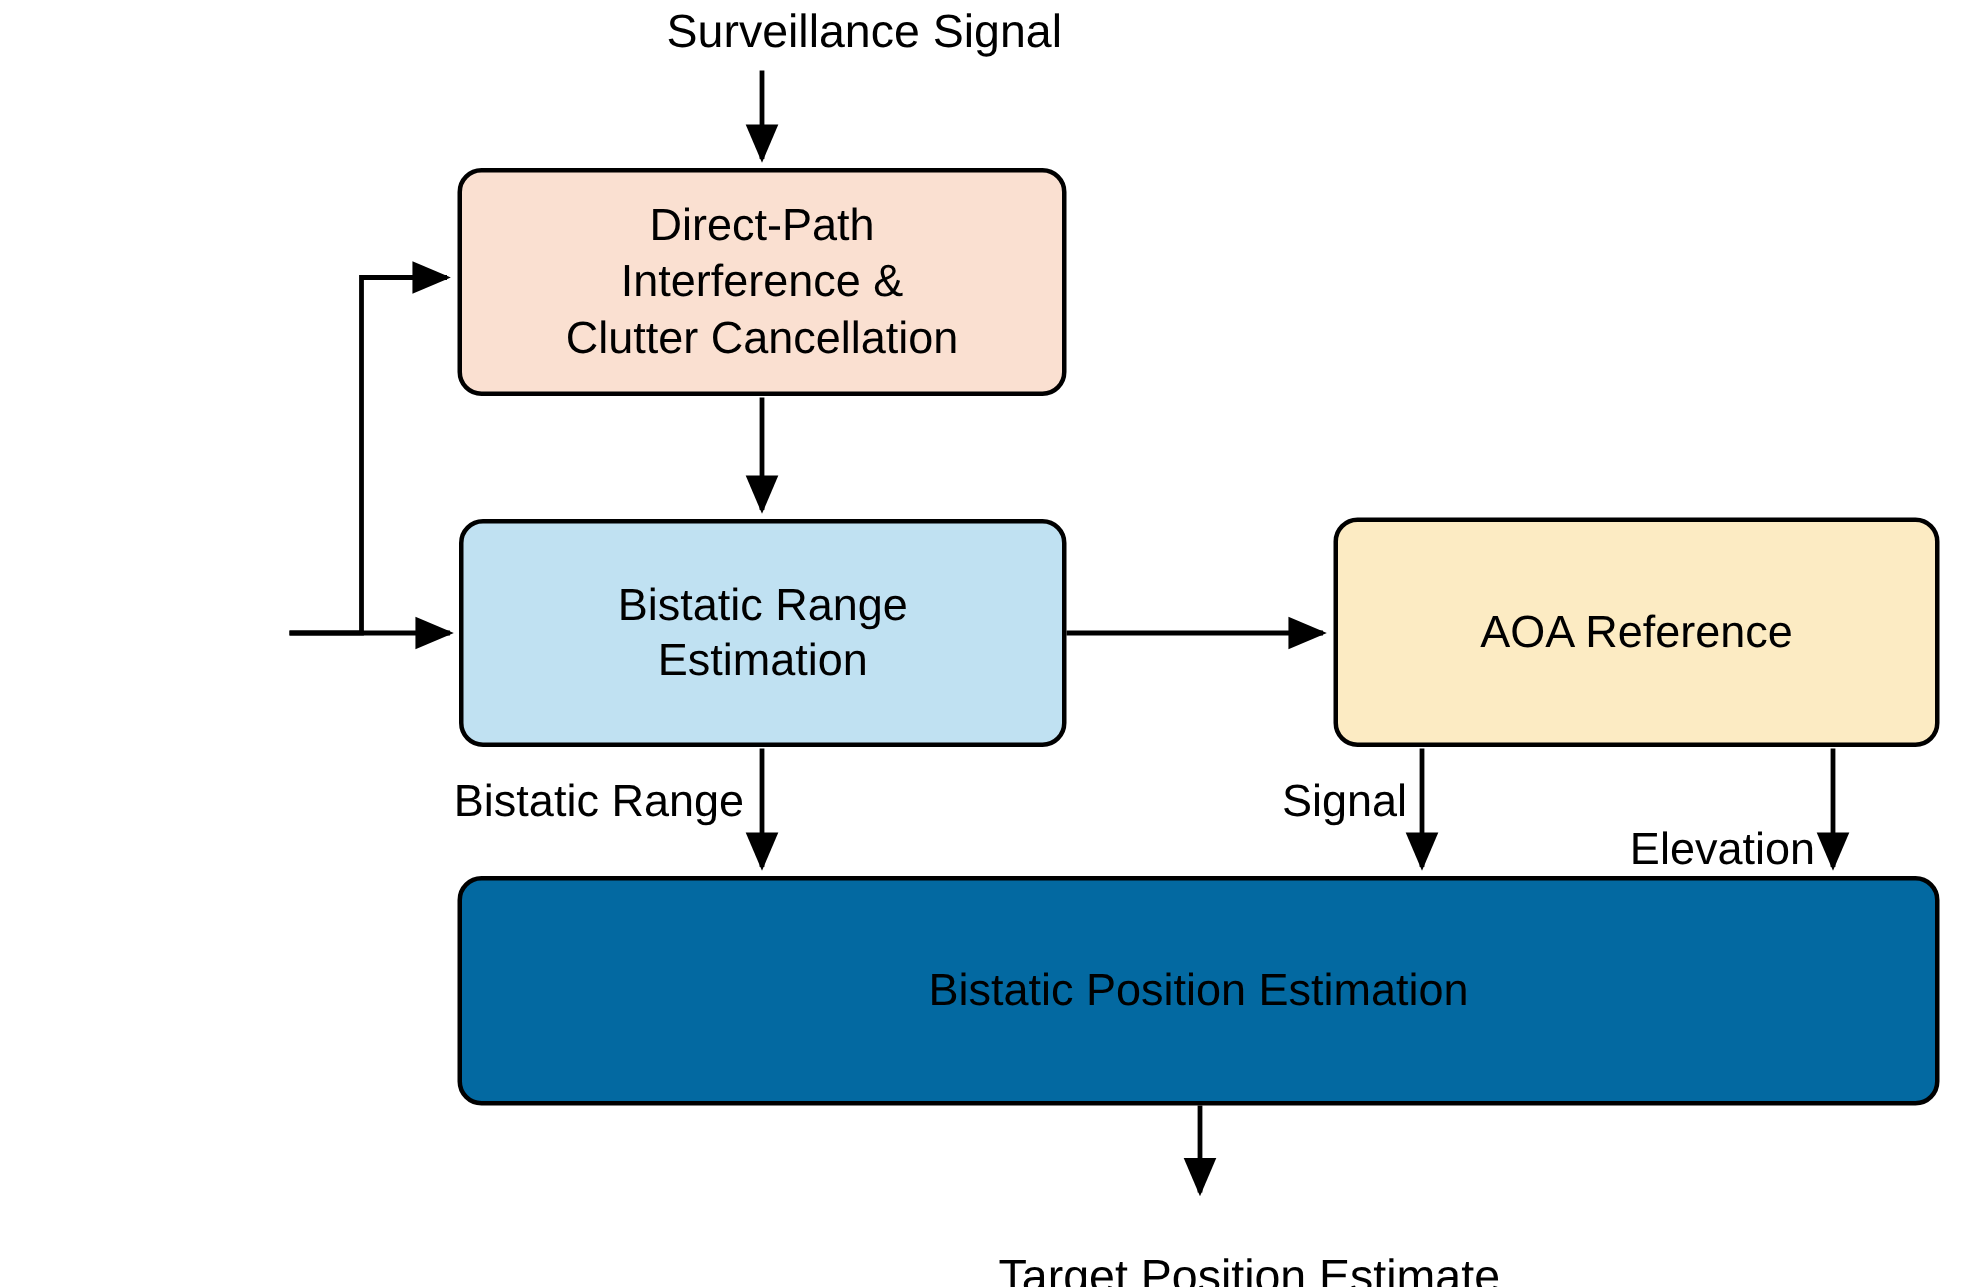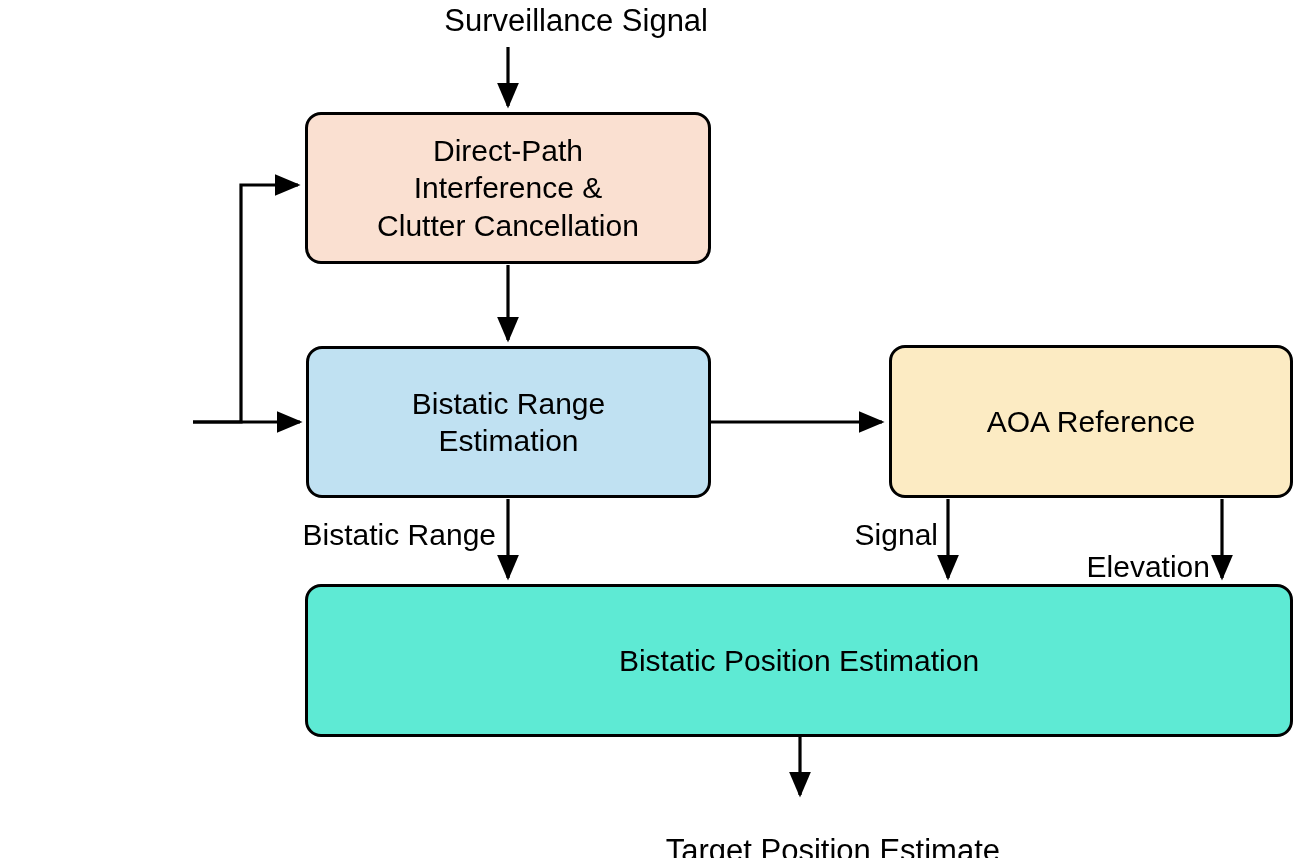--- a/index.html
+++ b/index.html
@@ -116,17 +116,17 @@
 
   <div class="node" id="node-bre" style="left:306px; top:346px; width:405px; height:152px; background:#c0e1f2;">
     <span class="node-label">Bistatic Range
 Estimation</span>
   </div>
 
   <div class="node" id="node-aoa" style="left:889px; top:345px; width:404px; height:153px; background:#fcebc3;">
     <span class="node-label">AOA Reference</span>
   </div>
 
-  <div class="node" id="node-bpe" style="left:305px; top:584px; width:988px; height:153px; background:#5eead4;">
+  <div class="node" id="node-bpe" style="left:305px; top:584px; width:988px; height:153px; background:#0369a1;">
     <span class="node-label">Bistatic Position Estimation</span>
   </div>
 
 </div>
 
 </body></html>

